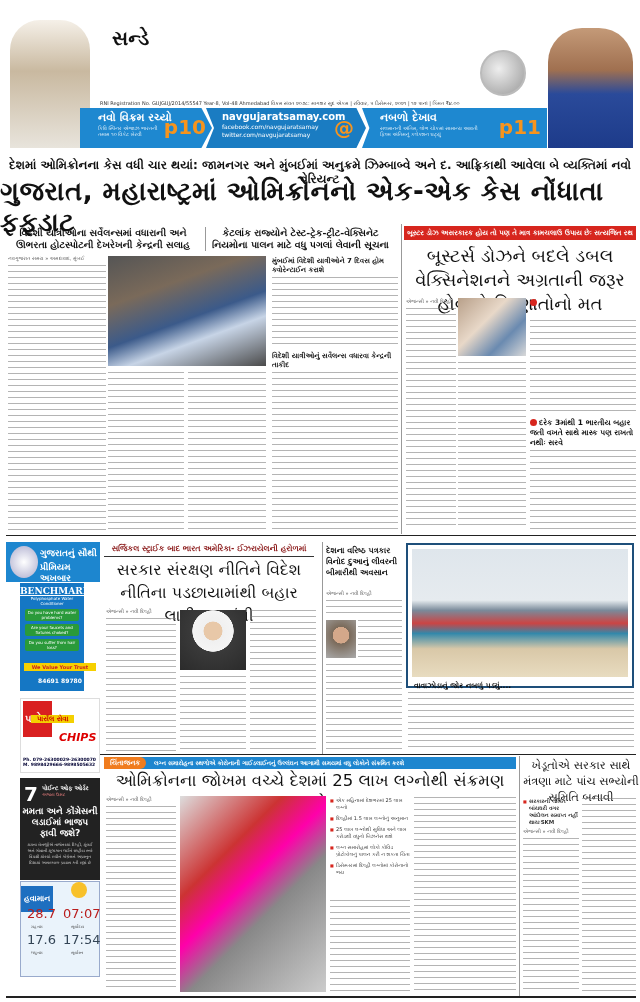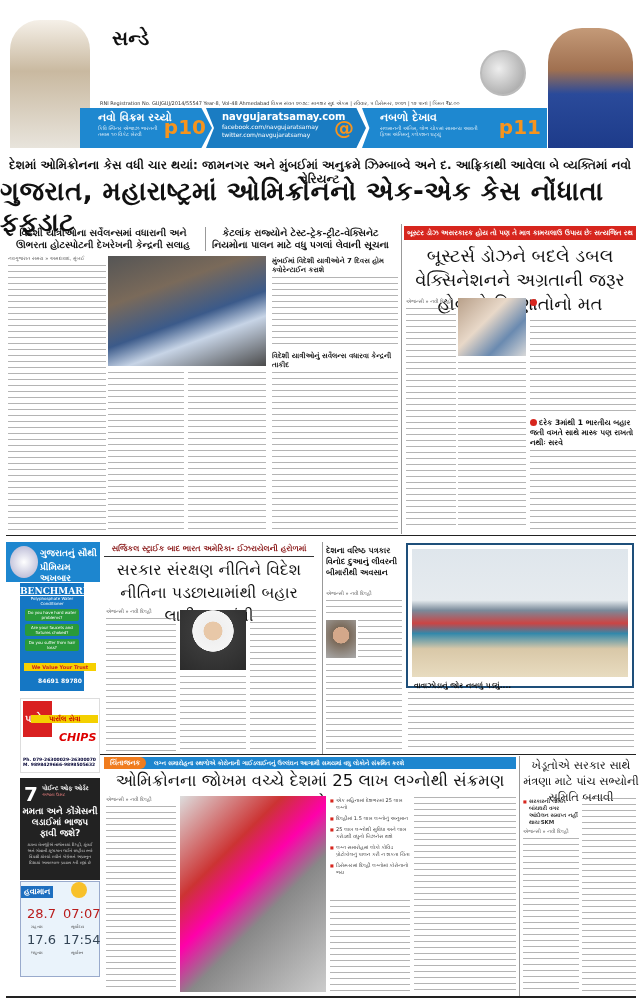--- a/index.html
+++ b/index.html
@@ -50,31 +50,31 @@
 .ad-top .l2{position:absolute;left:34px;top:20px;font-size:9px;font-weight:bold}
 .ad-top .lion2{position:absolute;left:4px;top:4px;width:28px;height:32px;border-radius:50%;background:radial-gradient(circle,#fff,#aac)}
 .ad-bench{left:20px;top:583px;width:64px;height:108px;background:#1577c4;color:#fff;text-align:center}
 .ad-bench .bm{font-size:9px;font-weight:bold;font-family:"DejaVu Serif",serif;margin-top:3px;display:block;text-decoration:underline}
 .ad-bench .tag{font-size:4px;display:block}
 .ad-bench .q{display:block;margin:3px 5px 0;background:#2a9a3a;font-size:4px;padding:1px;border-radius:2px}
 .ad-bench .trust{position:absolute;left:4px;top:80px;width:72px;background:#f6d000;color:#c22;font-size:5px;font-weight:bold;padding:1px}
 .ad-bench .phone{position:absolute;left:0;top:94px;width:80px;font-size:6px;font-weight:bold}
 .ad-pardesh{left:20px;top:698px;width:80px;height:75px;background:#fff;border:1px solid #ddd}
 .ad-pardesh .pt{position:absolute;left:2px;top:2px;background:#d92020;color:#fff;font-size:10px;font-weight:bold;padding:12px 2px}
-.ad-pardesh .pp{position:absolute;left:10px;top:16px;background:#f4d000;color:#c00;font-size:7px;font-weight:bold;padding:0 18px}
+.ad-pardesh .pp{position:absolute;left:10px;top:16px;background:#f4d000;color:#c00;font-size:7px;font-weight:bold;padding:0 6px}
 .ad-pardesh .chips{position:absolute;left:38px;top:32px;color:#d00;font-size:11px;font-weight:bold;font-style:italic}
 .ad-pardesh .ph{position:absolute;left:2px;top:58px;font-size:4.5px;color:#003;font-weight:bold;line-height:5px}
 .ad-7{left:20px;top:778px;width:80px;height:102px;background:#222;color:#fff;text-align:center}
 .ad-7 .num{position:absolute;left:4px;top:4px;font-size:20px;font-weight:bold}
 .ad-7 .hd{position:absolute;left:22px;top:6px;font-size:6px;font-weight:bold;text-align:left}
 .ad-7 .rd{position:absolute;left:22px;top:14px;font-size:4.5px;color:#f88}
 .ad-7 .big{position:absolute;left:2px;top:28px;width:76px;font-size:9px;font-weight:bold;line-height:11px}
 .ad-7 .small{position:absolute;left:4px;top:64px;width:72px;font-size:4px;line-height:6px;color:#ddd}
 .weather{left:20px;top:881px;width:80px;height:96px;background:#eaf3fb;border:1px solid #9ac}
-.weather .wt{position:absolute;left:0;top:4px;background:#1e6fc0;color:#fff;font-size:8px;font-weight:bold;padding:1px 3px}
+.weather .wt{position:absolute;left:0;top:4px;background:#1e6fc0;color:#fff;font-size:8px;font-weight:bold;padding:8px 3px}
 .weather .sun{position:absolute;left:50px;top:0;width:16px;height:16px;border-radius:50%;background:#f8c12a}
 .weather .v{position:absolute;font-size:13px;color:#d26040}
 .weather .v2{color:#b91c1c}
 .weather .vb{color:#345}
 .weather .lb{position:absolute;font-size:4px;color:#333}
 
 .surg{left:104px;top:544px;width:210px;text-align:center;font-size:8px;font-weight:bold;color:#8b1a1a;border-bottom:1px solid #333;padding-bottom:2px}
 .sarkar{left:104px;top:558px;width:210px;text-align:center;font-size:16px;line-height:23px}
 .vinod-hd{left:326px;top:545px;width:80px;font-size:8px;font-weight:bold;line-height:11px;color:#111}
 .boats-box{left:406px;top:543px;width:228px;height:145px;border:2px solid #1e4f7a;background:#fff}

